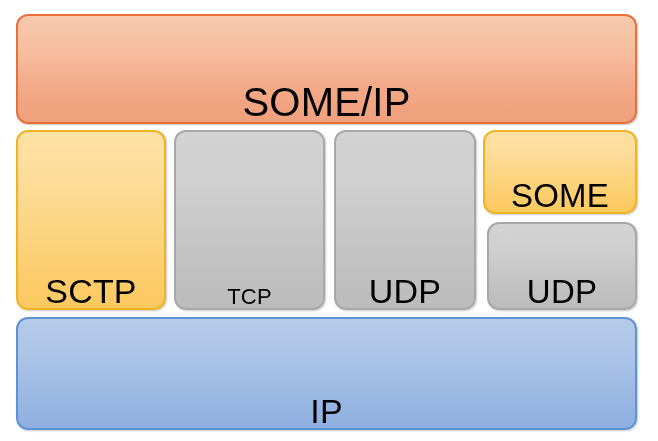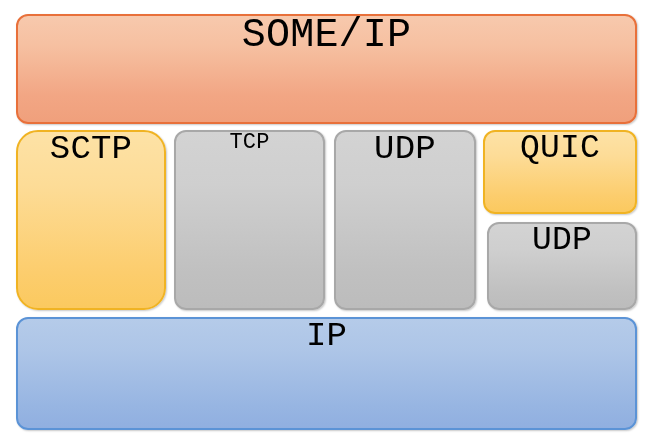--- a/index.html
+++ b/index.html
@@ -23,28 +23,27 @@
     height: 441px;
   }
 
   .proto-box {
     position: absolute;
     box-sizing: border-box;
     border-radius: 12px;
     border-style: solid;
     border-width: 2px;
     display: flex;
-    align-items: flex-start;
+    align-items: flex-end;
     justify-content: center;
     color: #000000;
     font-weight: 400;
     line-height: 1;
     letter-spacing: 0.2px;
     box-shadow: 1px 1px 2px rgba(0,0,0,0.22);
-    font-family: Liberation Mono, monospace;
   }
 
   .proto-label {
     display: block;
     white-space: nowrap;
   }
 
   
   .box-salmon {
     background: linear-gradient(to bottom, #f7c9ad 0%, #f6c0a1 28%, #f2a684 75%, #f0a07c 100%);
@@ -58,21 +57,21 @@
     background: linear-gradient(to bottom, #d3d3d3 0%, #cfcfcf 30%, #c0c0c0 80%, #bcbcbc 100%);
     border-color: #a8a8a8;
   }
   .box-blue {
     background: linear-gradient(to bottom, #b5cbe9 0%, #adc5e7 30%, #97b5e2 80%, #90afe0 100%);
     border-color: #5b93d6;
   }
 
   
   #row-application   { left: 16px;  top: 14px;  width: 621px; height: 110px; font-size: 40px; }
-  #box-sctp          { left: 16px;  top: 130px; width: 150px; height: 180px; font-size: 34px; border-radius: 22px; }
+  #box-sctp          { left: 16px;  top: 130px; width: 150px; height: 180px; font-size: 34px; }
   #box-tcp           { left: 174px; top: 130px; width: 151px; height: 180px; font-size: 22px; }
   #box-udp-primary   { left: 334px; top: 130px; width: 142px; height: 180px; font-size: 34px; }
   #box-quic          { left: 483px; top: 130px; width: 154px; height: 84px;  font-size: 33px; }
   #box-udp-secondary { left: 487px; top: 222px; width: 150px; height: 88px;  font-size: 33px; }
   #row-network       { left: 16px;  top: 317px; width: 621px; height: 113px; font-size: 34px; }
 </style>
 </head>
 <body>
 
 <div id="stack-diagram">
@@ -87,21 +86,21 @@
 
   <div class="proto-box box-gray" id="box-tcp">
     <span class="proto-label">TCP</span>
   </div>
 
   <div class="proto-box box-gray" id="box-udp-primary">
     <span class="proto-label">UDP</span>
   </div>
 
   <div class="proto-box box-amber" id="box-quic">
-    <span class="proto-label">QUIC</span>
+    <span class="proto-label">SOME</span>
   </div>
 
   <div class="proto-box box-gray" id="box-udp-secondary">
     <span class="proto-label">UDP</span>
   </div>
 
   <div class="proto-box box-blue" id="row-network">
     <span class="proto-label">IP</span>
   </div>
 

